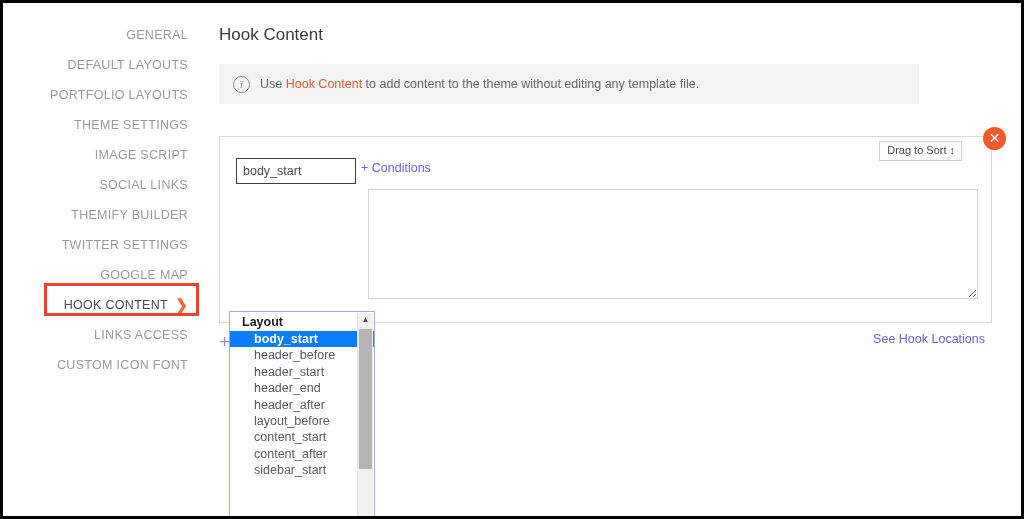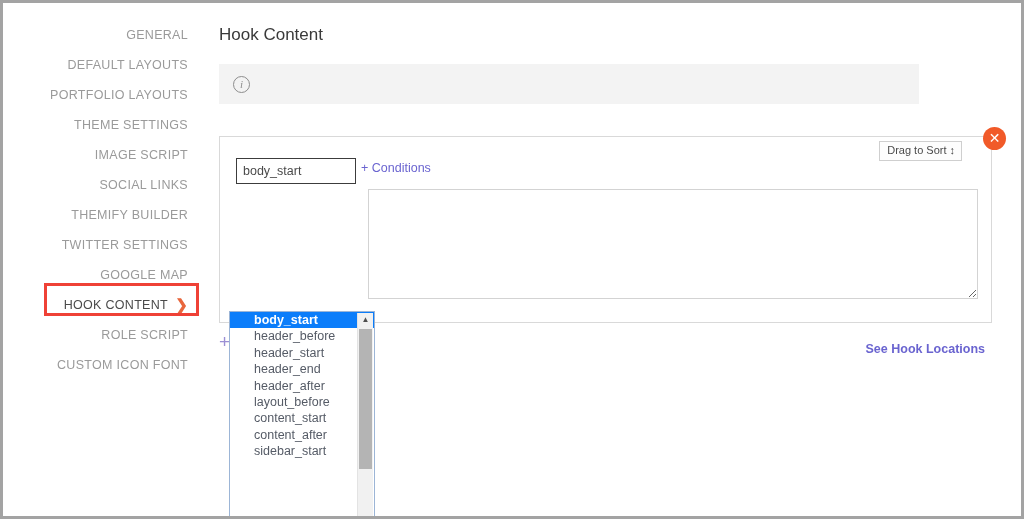--- a/index.html
+++ b/index.html
@@ -13,21 +13,21 @@
     font-family: "Liberation Sans", sans-serif;
     overflow: hidden;
   }
 
   
   .screen {
     position: relative;
     width: 1024px;
     height: 519px;
     box-sizing: border-box;
-    border: 3px solid #a3a3a3;
+    border: 3px solid #000000;
     background: #ffffff;
     overflow: hidden;
   }
 
   
   .sidebar {
     position: absolute;
     left: 3px;
     top: 3px;
     width: 196px;
@@ -300,27 +300,26 @@
     top: 328px;
     font-size: 19px;
     color: #9b8fd4;
     line-height: 16px;
     cursor: pointer;
     font-family: "Liberation Sans", sans-serif;
   }
   .see-hooks {
     position: absolute;
     right: 33px;
-    top: 336px;
+    top: 326px;
     font-size: 12.5px;
     color: #6a64d0;
     text-decoration: none;
     cursor: pointer;
     white-space: nowrap;
-    font-weight: bold;
   }
 </style>
 </head>
 <body>
 
 <div class="screen">
 
   <div class="sidebar">
     <div class="side-item">
       <span>GENERAL</span>
@@ -347,54 +346,56 @@
       <span>TWITTER SETTINGS</span>
     </div>
     <div class="side-item">
       <span>GOOGLE MAP</span>
     </div>
     <div class="side-item hooked">
       <span>HOOK CONTENT</span>
       <span class="chev">❯</span>
     </div>
     <div class="side-item">
-      <span>ROLE SCRIPT</span>
+      <span>LINKS ACCESS</span>
     </div>
     <div class="side-item">
       <span>CUSTOM ICON FONT</span>
     </div>
     <div class="side-item-hl"></div>
   </div>
 
   <div class="main">
 
     <h1 class="page-title">Hook Content</h1>
 
     <div class="notice">
       <div class="notice-inner">
         <span class="info-icon">i</span>
+        <span class="notice-text"><span>Use </span><span class="hl">Hook Content</span><span> to add content to the theme without editing any template file.</span></span>
       </div>
     </div>
 
     <div class="panel">
 
       <div class="drag-sort">
         <span>Drag to Sort</span><span class="updown">↕</span>
       </div>
 
       <div class="close-btn">✕</div>
 
       <input class="hook-input" type="text" value="body_start" style="">
 
       <a class="conditions-link">+ Conditions</a>
 
       <textarea class="hook-textarea" placeholder="" style=""></textarea>
 
       <div class="dropdown">
         <div class="dd-scrollarea">
+          <div class="dd-group">Layout</div>
           <div class="dd-item selected">body_start</div>
           <div class="dd-item">header_before</div>
           <div class="dd-item">header_start</div>
           <div class="dd-item">header_end</div>
           <div class="dd-item">header_after</div>
           <div class="dd-item">layout_before</div>
           <div class="dd-item">content_start</div>
           <div class="dd-item">content_after</div>
           <div class="dd-item">sidebar_start</div>
 

